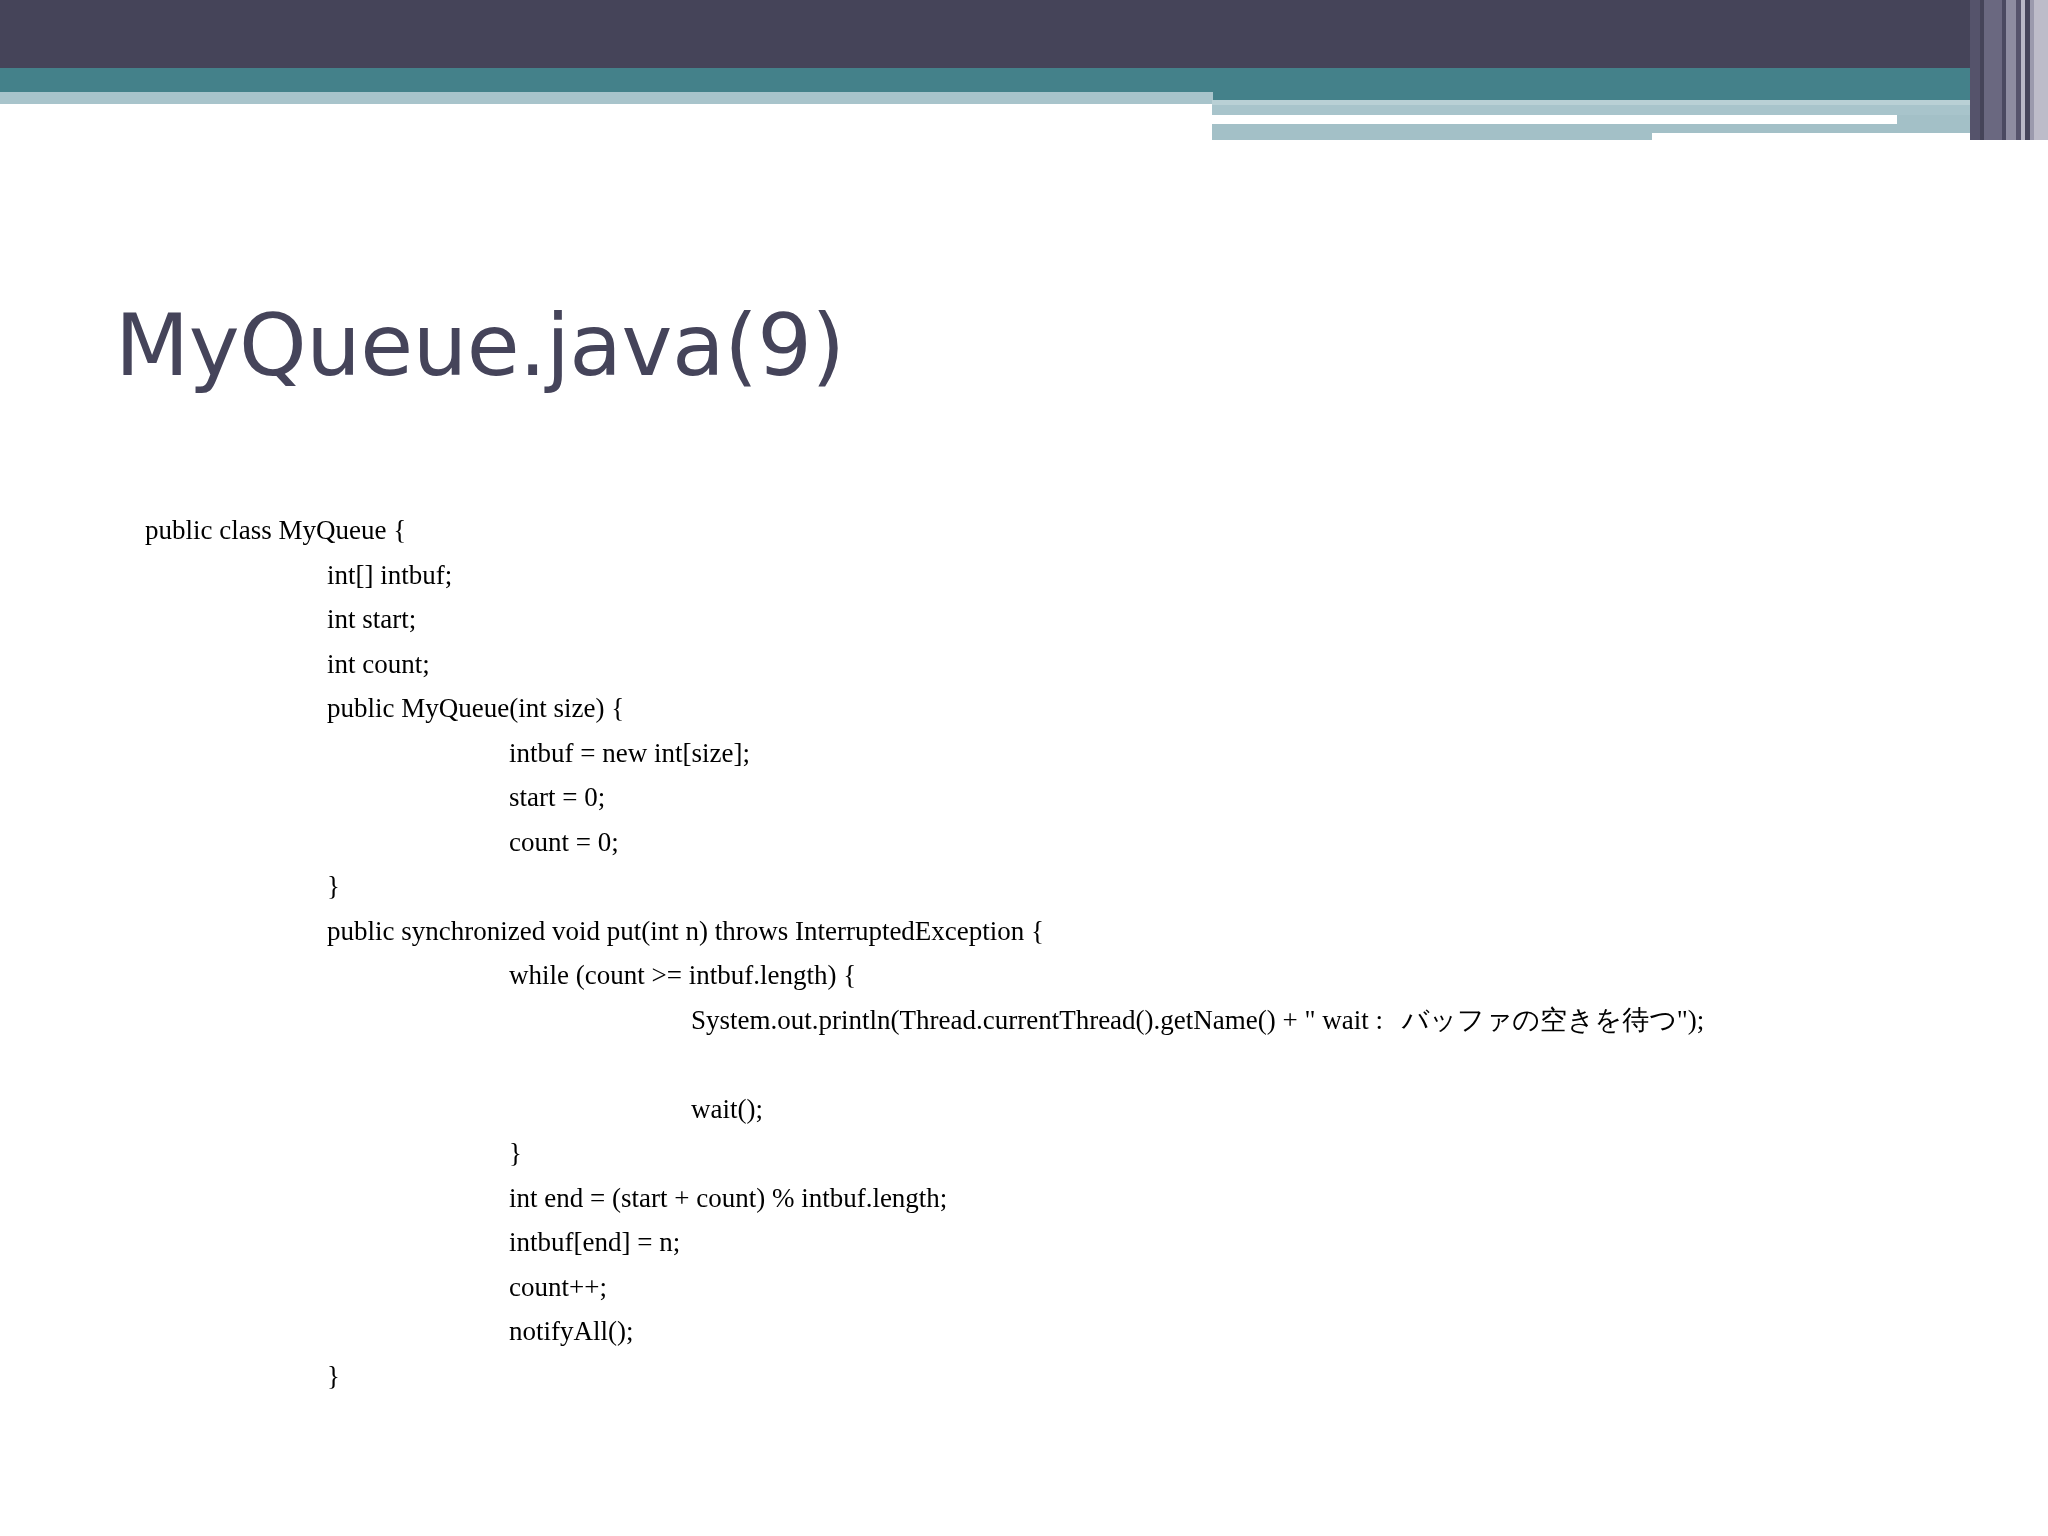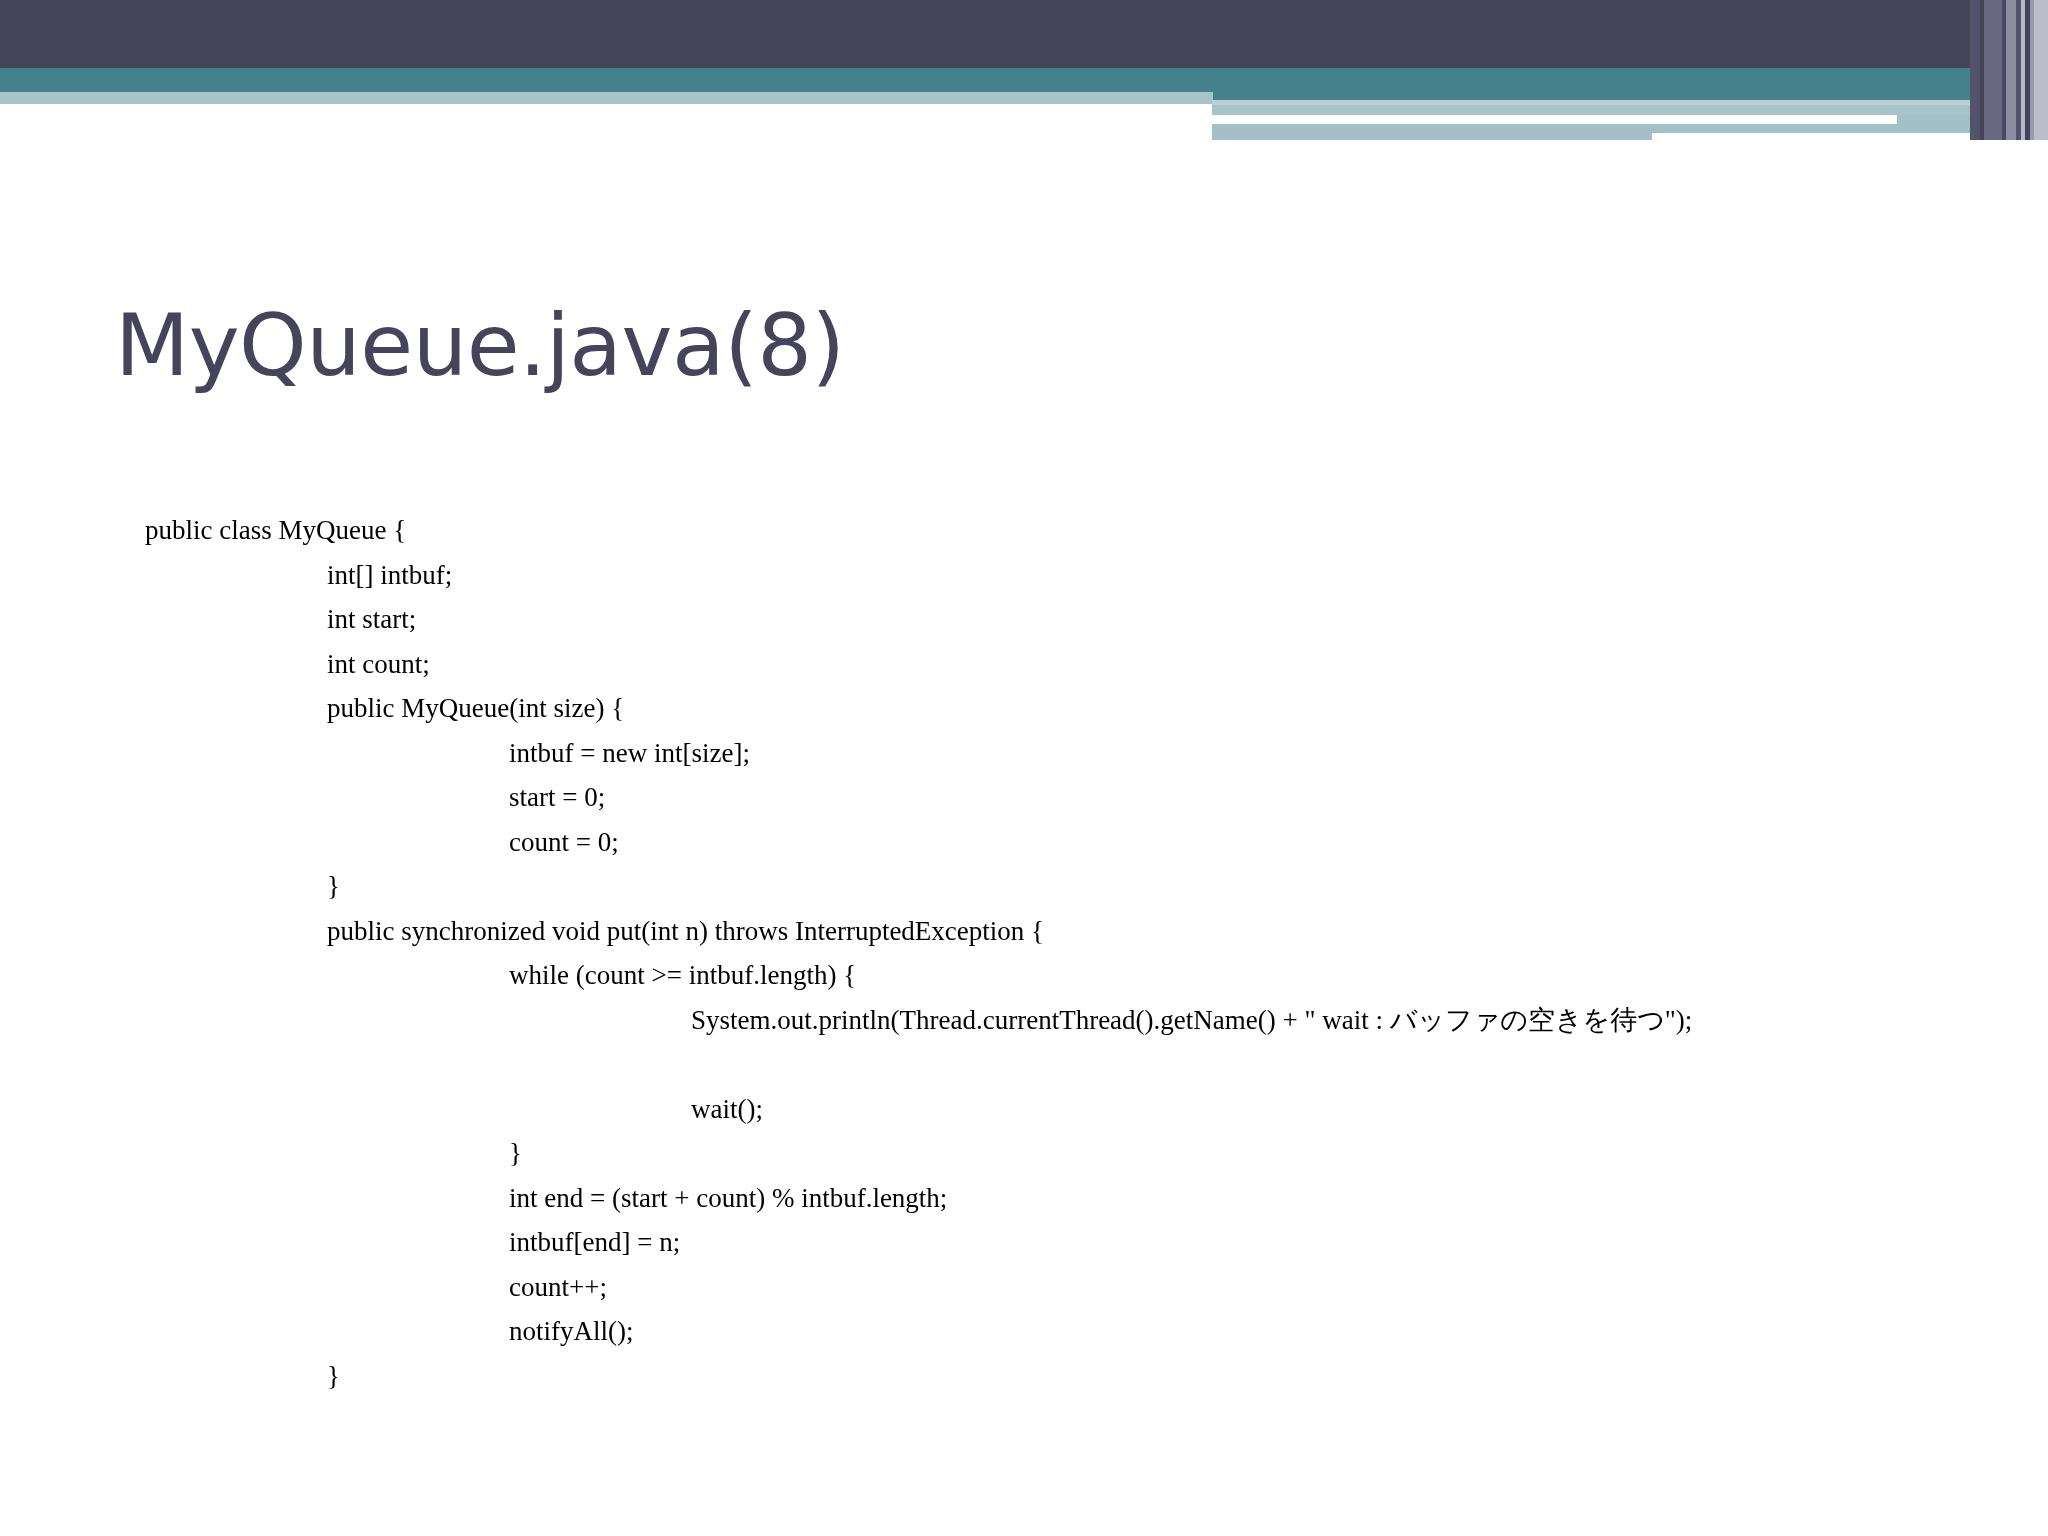--- a/index.html
+++ b/index.html
@@ -123,21 +123,21 @@
     width: 1760px;
     font-family: "Liberation Serif", "DejaVu Serif", serif;
     font-size: 27px;
     line-height: 44.5px;
     color: #000000;
     white-space: pre-wrap;
     word-break: break-word;
   }
   #code-body .ln { display: block; }
   .blank { display: block; height: 44.5px; }
-  .jp { font-family: Liberation Sans, sans-serif; }
+  .jp { font-family: Liberation Sans, sans-serif; margin-left: 12px; }
 </style>
 </head>
 <body style="background: rgb(255, 255, 255);">
 
 <div id="slide-header">
   <div class="band-dark" style="background: rgb(69, 68, 89);"></div>
   <div class="band-teal-main" style="background: rgb(68, 129, 138);"></div>
   <div class="band-teal-step" style="background: rgb(68, 129, 138);"></div>
   <div class="band-light-left" style="background: rgb(168, 196, 203);"></div>
   <div class="band-light-thin" style="background: rgb(168, 196, 203);"></div>
@@ -152,15 +152,15 @@
       <div class="vs" style="left: 32px; width: 4px; background: rgb(74, 73, 96);"></div>
       <div class="vs" style="left: 36px; width: 10px; background: rgb(141, 140, 160);"></div>
       <div class="vs" style="left: 46px; width: 5px; background: rgb(85, 83, 107);"></div>
       <div class="vs" style="left: 51px; width: 4px; background: rgb(184, 183, 198);"></div>
       <div class="vs" style="left: 55px; width: 5px; background: rgb(69, 68, 90);"></div>
       <div class="vs" style="left: 60px; width: 4px; background: rgb(155, 154, 173);"></div>
       <div class="vs" style="left: 64px; width: 14px; background: rgb(189, 188, 201);"></div>
     </div>
 </div>
 
-<div id="slide-title" style="color: rgb(69, 68, 90);">MyQueue.java(8)</div>
+<div id="slide-title" style="color: rgb(69, 68, 90);">MyQueue.java(9)</div>
 
 <div id="code-body" style="color: rgb(0, 0, 0);"><div class="ln" style="text-indent: 0px;">public class MyQueue {</div><div class="ln" style="text-indent: 182px;">int[] intbuf;</div><div class="ln" style="text-indent: 182px;">int start;</div><div class="ln" style="text-indent: 182px;">int count;</div><div class="ln" style="text-indent: 182px;">public MyQueue(int size) {</div><div class="ln" style="text-indent: 364px;">intbuf = new int[size];</div><div class="ln" style="text-indent: 364px;">start = 0;</div><div class="ln" style="text-indent: 364px;">count = 0;</div><div class="ln" style="text-indent: 182px;">}</div><div class="ln" style="text-indent: 182px;">public synchronized void put(int n) throws InterruptedException {</div><div class="ln" style="text-indent: 364px;">while (count &gt;= intbuf.length) {</div><div class="ln" style="text-indent: 546px;">System.out.println(Thread.currentThread().getName() + " wait : <span class="jp">バッファの空きを待つ</span>");</div><div class="blank"></div><div class="ln" style="text-indent: 546px;">wait();</div><div class="ln" style="text-indent: 364px;">}</div><div class="ln" style="text-indent: 364px;">int end = (start + count) % intbuf.length;</div><div class="ln" style="text-indent: 364px;">intbuf[end] = n;</div><div class="ln" style="text-indent: 364px;">count++;</div><div class="ln" style="text-indent: 364px;">notifyAll();</div><div class="ln" style="text-indent: 182px;">}</div></div>
 
 </body></html>

